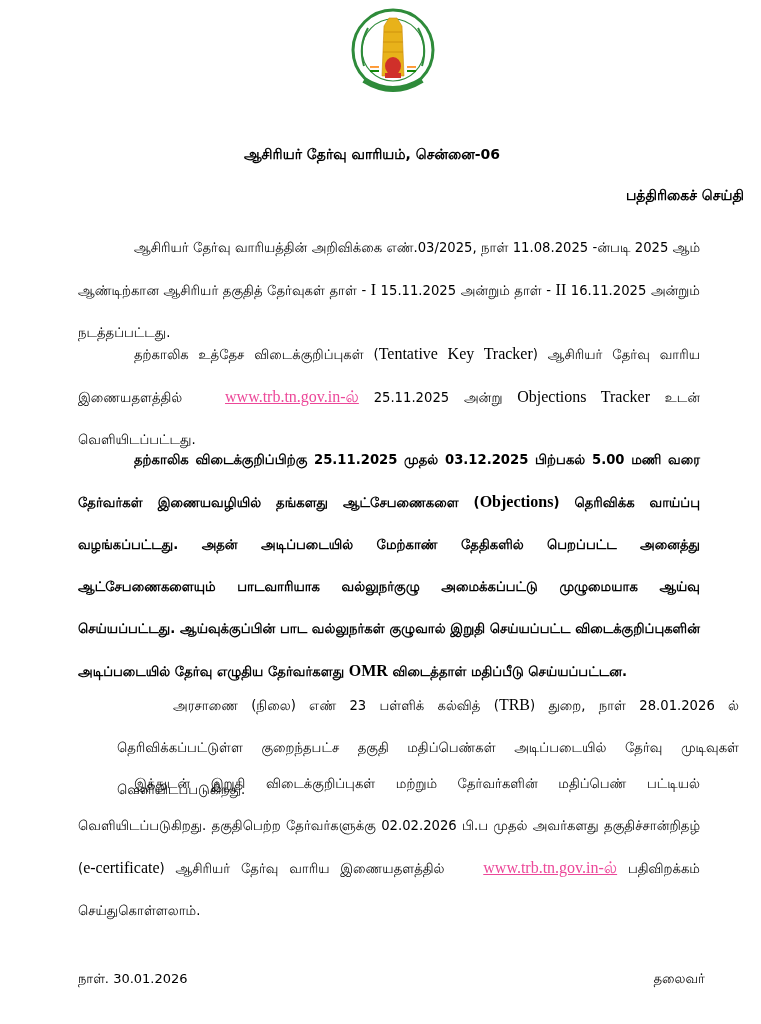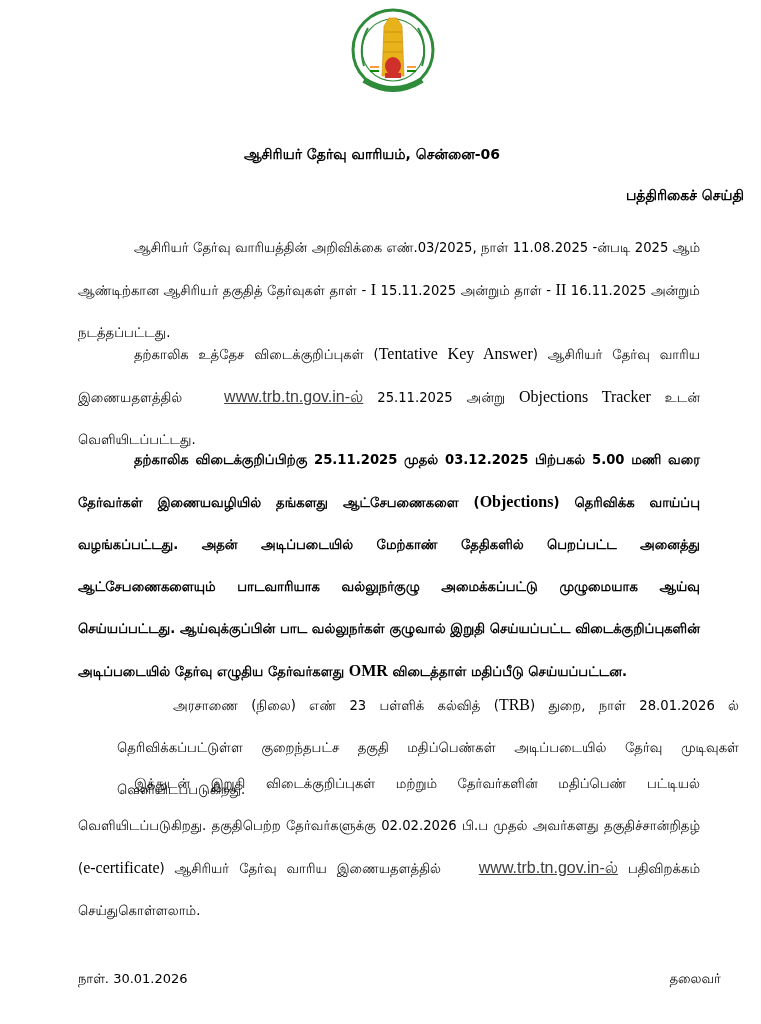--- a/index.html
+++ b/index.html
@@ -7,28 +7,28 @@
          font-family:"DejaVu Sans", sans-serif; color:#000; }
   .page { position:absolute; left:0; top:0; width:761px; height:1024px; background:#fff; }
   .emblem { position:absolute; left:350px; top:6px; width:86px; height:96px; }
   .title { position:absolute; left:0; width:744px; text-align:center; font-weight:bold; font-size:14px; }
   .t1 { top:146px; }
   .t2 { top:187px;text-align:right; }
   .para { position:absolute; left:78px; width:622px; font-size:13.2px; line-height:42px;
           text-align:justify; text-align-last:left; }
   .para .indent { display:inline-block; width:56px; }
   .en { font-family:"Liberation Serif", serif; font-size:16px; }
-  .link { font-family:Liberation Sans, sans-serif; font-size:16px; color:#404040; text-decoration:underline;margin-left:28px; }
+  .link { font-family:Liberation Serif, serif; font-size:16px; color:#ec4899; text-decoration:underline;margin-left:28px; }
   .p1 { top:227px; }
   .p2 { top:333px; }
   .p3 { top:439px;font-weight:bold; }
   .p4 { top:684px;margin-left:39px; }
   .p5 { top:763px; }
   .footer-left { position:absolute; left:78px; top:971px; font-size:13px; }
-  .footer-right { position:absolute; right:40px; top:971px; font-size:13.2px; }
+  .footer-right { position:absolute; right:56px; top:971px; font-size:13.2px; }
 </style>
 </head>
 <body>
 
 <div class="page">
 
   <svg class="emblem" viewBox="0 0 86 96">
     <circle cx="43" cy="44" r="40" fill="#fff" stroke="#2e8b3a" stroke-width="3"></circle>
     <circle cx="43" cy="44" r="31" fill="#fff" stroke="#2e8b3a" stroke-width="1.2"></circle>
     <path d="M14 60 Q8 40 18 22" stroke="#2e8b3a" stroke-width="2" fill="none"></path>
@@ -49,21 +49,21 @@
   </svg>
 
   <div class="title t1">ஆசிரியர் தேர்வு வாரியம், சென்னை-06</div>
   <div class="title t2">பத்திரிகைச் செய்தி</div>
 
   <div class="para p1">
     <span class="indent"></span><span>ஆசிரியர் தேர்வு வாரியத்தின் அறிவிக்கை எண்.03/2025, நாள் 11.08.2025 -ன்படி 2025 ஆம் ஆண்டிற்கான ஆசிரியர் தகுதித் தேர்வுகள் தாள் - </span><span class="en">I</span><span> 15.11.2025 அன்றும் தாள் - </span><span class="en">II</span><span> 16.11.2025 அன்றும் நடத்தப்பட்டது.</span>
   </div>
 
   <div class="para p2">
-    <span class="indent"></span><span>தற்காலிக உத்தேச விடைக்குறிப்புகள் (</span><span class="en">Tentative Key Answer</span><span>) ஆசிரியர் தேர்வு வாரிய இணையதளத்தில் </span><a class="link">www.trb.tn.gov.in-ல்</a><span> 25.11.2025 அன்று </span><span class="en">Objections Tracker</span><span> உடன் வெளியிடப்பட்டது.</span>
+    <span class="indent"></span><span>தற்காலிக உத்தேச விடைக்குறிப்புகள் (</span><span class="en">Tentative Key Tracker</span><span>) ஆசிரியர் தேர்வு வாரிய இணையதளத்தில் </span><a class="link">www.trb.tn.gov.in-ல்</a><span> 25.11.2025 அன்று </span><span class="en">Objections Tracker</span><span> உடன் வெளியிடப்பட்டது.</span>
   </div>
 
   <div class="para p3">
     <span class="indent"></span><span>தற்காலிக விடைக்குறிப்பிற்கு 25.11.2025 முதல் 03.12.2025 பிற்பகல் 5.00 மணி வரை தேர்வர்கள் இணையவழியில் தங்களது ஆட்சேபணைகளை (</span><span class="en">Objections</span><span>) தெரிவிக்க வாய்ப்பு வழங்கப்பட்டது. அதன் அடிப்படையில் மேற்காண் தேதிகளில் பெறப்பட்ட அனைத்து ஆட்சேபணைகளையும் பாடவாரியாக வல்லுநர்குழு அமைக்கப்பட்டு முழுமையாக ஆய்வு செய்யப்பட்டது. ஆய்வுக்குப்பின் பாட வல்லுநர்கள் குழுவால் இறுதி செய்யப்பட்ட விடைக்குறிப்புகளின் அடிப்படையில் தேர்வு எழுதிய தேர்வர்களது </span><span class="en">OMR</span><span> விடைத்தாள் மதிப்பீடு செய்யப்பட்டன.</span>
   </div>
 
   <div class="para p4">
     <span class="indent"></span><span>அரசாணை (நிலை) எண் 23 பள்ளிக் கல்வித் (</span><span class="en">TRB</span><span>) துறை, நாள் 28.01.2026 ல் தெரிவிக்கப்பட்டுள்ள குறைந்தபட்ச தகுதி மதிப்பெண்கள் அடிப்படையில் தேர்வு முடிவுகள் வெளியிடப்படுகிறது.</span>
   </div>
 

